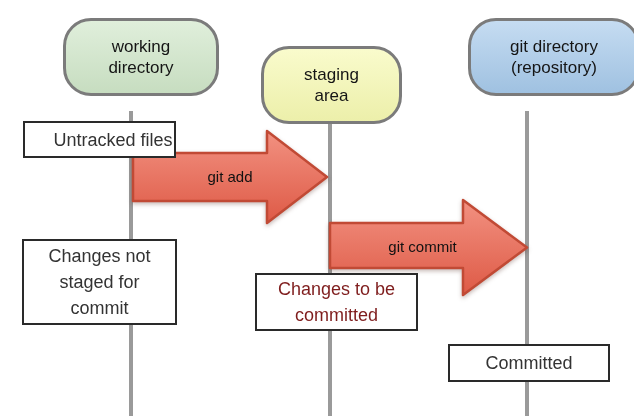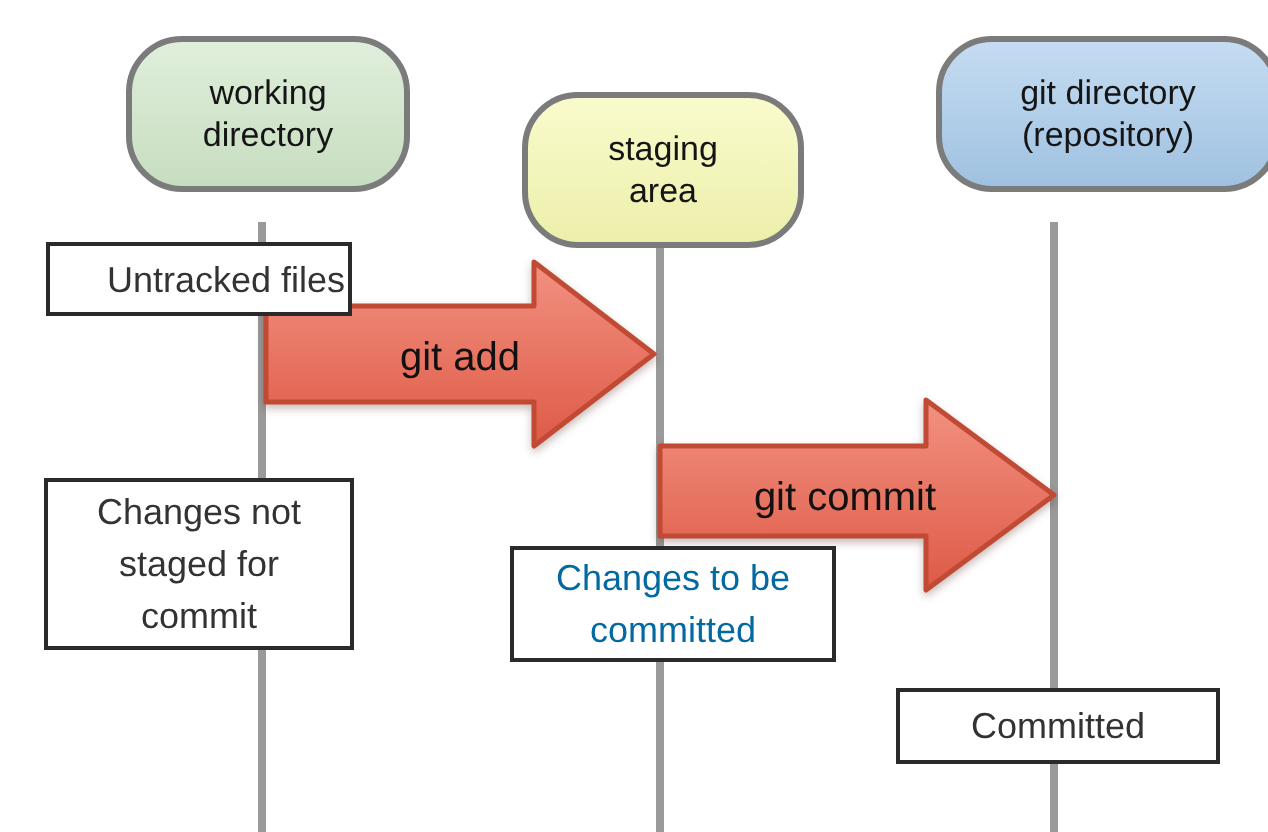--- a/index.html
+++ b/index.html
@@ -24,21 +24,21 @@
     align-items: center;
     justify-content: center;
     text-align: center;
     font-size: 17px;
     line-height: 21px;
     color: #151515;
     white-space: pre-line;
     z-index: 4;
     background-image: linear-gradient(rgba(255,255,255,0.35), rgba(0,0,0,0.04));
   }
-  #pill-working { left: 63px;  width: 142px; }
+  #pill-working { left: 63px;  width: 156px; }
   #pill-staging { left: 261px; width: 141px; }
   #pill-gitdir  { left: 440px; width: 172px; }
 
   
   .lifeline {
     position: absolute;
     top: 111px;
     bottom: 0;
     width: 4px;
     z-index: 1;
@@ -53,21 +53,21 @@
     z-index: 2;
     filter: drop-shadow(0 2px 2px rgba(70, 25, 15, 0.3));
   }
   #arrow-add    { left: 131px; top: 129px; }
   #arrow-commit { left: 328px; top: 198px; }
 
   .arrow-label {
     position: absolute;
     z-index: 2;
     text-align: center;
-    font-size: 20px;
+    font-size: 15px;
     color: #111111;
   }
   #arrow-add-label    { left: 133px; top: 168px; width: 194px; }
   #arrow-commit-label { left: 324px; top: 238px; width: 197px; }
 
   
   .state-box {
     position: absolute;
     z-index: 3;
     box-sizing: border-box;
@@ -115,21 +115,21 @@
       </linearGradient>
     </defs>
     <polygon points="2,25 135,25 135,2 199,49.5 135,97 135,70 2,70" fill="url(#grad-commit)" stroke-width="2.5" stroke-linejoin="round" style="stroke: rgb(193, 74, 53);"></polygon>
   </svg>
   <div class="arrow-label" id="arrow-commit-label">git commit</div>
 
   <div class="state-box" id="box-untracked" style="border-color: rgb(42, 42, 42); color: rgb(51, 51, 51); padding-left: 27px;">Untracked files</div>
   <div class="state-box" id="box-notstaged" style="border-color: rgb(42, 42, 42); color: rgb(51, 51, 51);">Changes not
 staged for
 commit</div>
-  <div class="state-box" id="box-tobecommitted" style="border-color: rgb(42, 42, 42); color: #0369a1;">Changes to be
+  <div class="state-box" id="box-tobecommitted" style="border-color: rgb(42, 42, 42); color: #7f1d1d;">Changes to be
 committed</div>
   <div class="state-box" id="box-committed" style="border-color: rgb(42, 42, 42); color: rgb(51, 51, 51);">Committed</div>
 
   <div class="pill" id="pill-working" style="background-color: rgb(207, 230, 200); border-color: rgb(123, 123, 123);">working
 directory</div>
   <div class="pill" id="pill-staging" style="background-color: rgb(246, 249, 177); border-color: rgb(123, 123, 123); margin-top: 28px;">staging
 area</div>
   <div class="pill" id="pill-gitdir" style="background-color: rgb(166, 201, 234); border-color: rgb(123, 123, 123); margin-left: 28px;">git directory
 (repository)</div>
 

